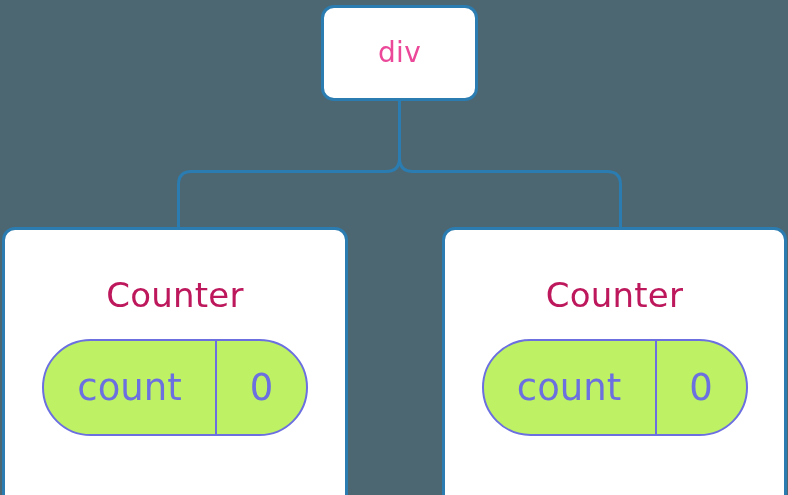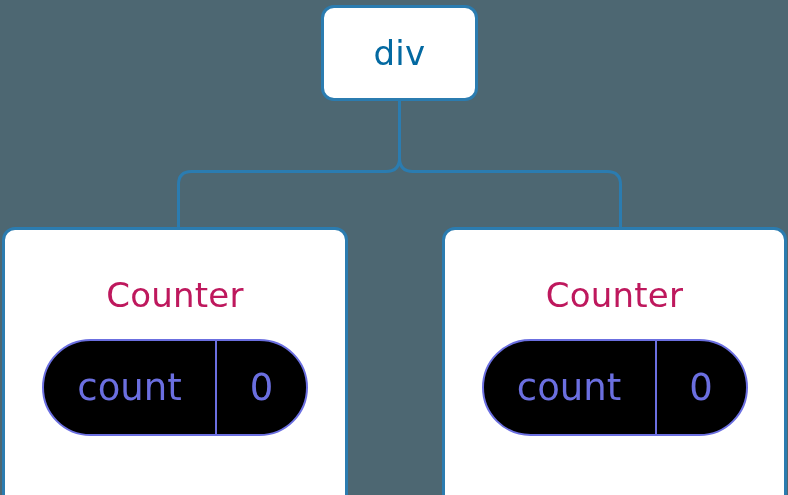--- a/index.html
+++ b/index.html
@@ -33,22 +33,22 @@
 
   
   #node-root {
     left:321px; top:5px;
     width:157px; height:96px;
     display:flex;
     align-items:center;
     justify-content:center;
   }
   .root-label {
-    font-size:34px;
-    color:#0369a1;
+    font-size:28px;
+    color:#ec4899;
     letter-spacing:0.3px;
     line-height:1;
   }
 
   
   .child {
     height:280px;
     display:flex;
     flex-direction:column;
     align-items:center;
@@ -66,21 +66,21 @@
 
   
   .pill {
     margin-top:27px;
     width:266px;
     height:97px;
     border:2px solid #6b6fe0;
     border-radius:49px;
     display:flex;
     align-items:stretch;
-    background:#000000;
+    background:#bef264;
   }
   .pill-key, .pill-val {
     display:flex;
     align-items:center;
     justify-content:center;
     font-size:37px;
     color:#6b6fe0;
     line-height:1;
   }
   .pill-key {

